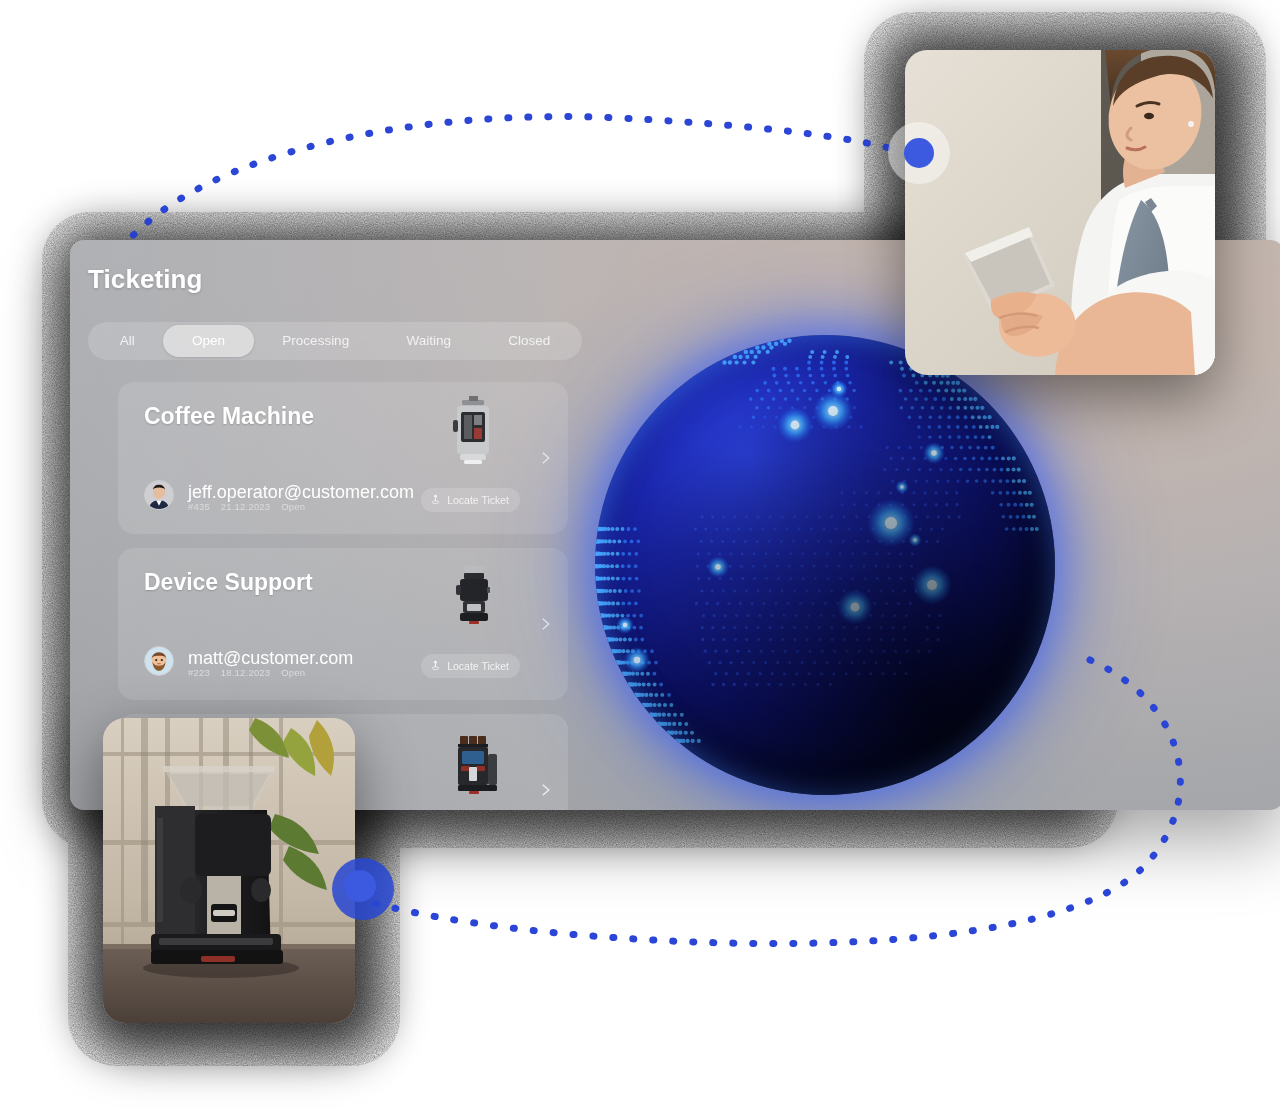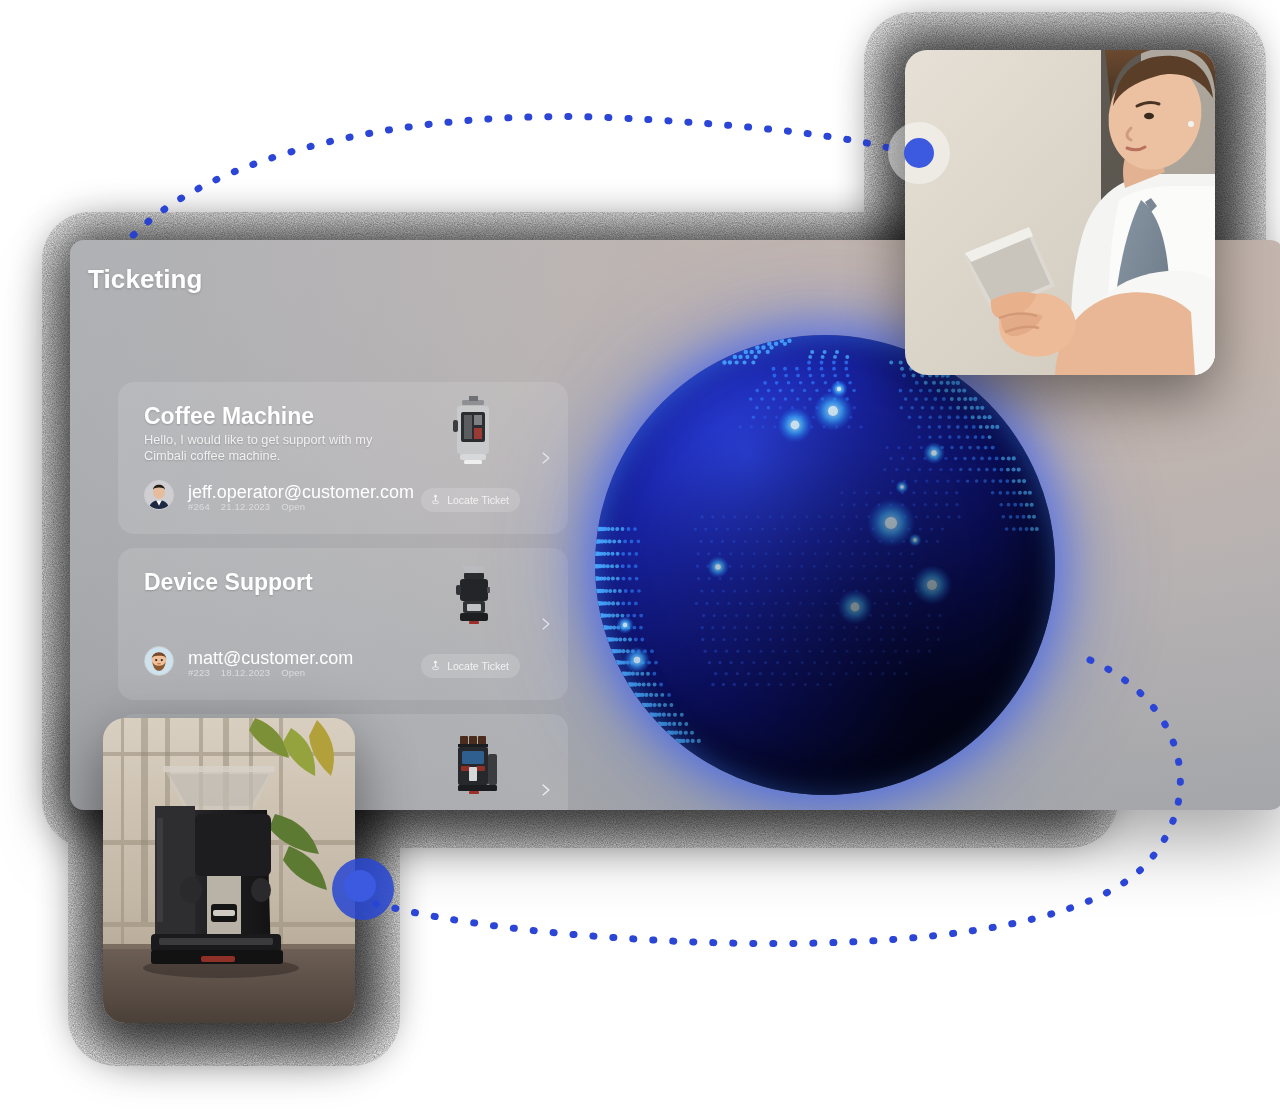--- a/index.html
+++ b/index.html
@@ -253,39 +253,45 @@
 
     <button class="mic-button">
       <span>
         <svg viewBox="0 0 24 24">
           <path d="M12 14a3 3 0 0 0 3-3V5a3 3 0 0 0-6 0v6a3 3 0 0 0 3 3z"></path>
           <path d="M17.3 11a.9.9 0 0 0-1.8 0 3.5 3.5 0 0 1-7 0 .9.9 0 0 0-1.8 0 5.3 5.3 0 0 0 4.4 5.2V19h-2a.9.9 0 0 0 0 1.8h5.8a.9.9 0 0 0 0-1.8h-2v-2.8A5.3 5.3 0 0 0 17.3 11z"></path>
         </svg>
       </span>
     </button>
 
+    <div class="tabbar">
+      <div class="tab">All</div>
+      <div class="tab active">Open</div>
+      <div class="tab">Processing</div>
+      <div class="tab">Waiting</div>
+      <div class="tab">Closed</div>
+    </div>
 
     <div class="ticket-list">
 
       <div class="ticket-card">
         <div class="tc-title">Coffee Machine</div>
-        <div class="tc-desc">Hello, I would like to get support with my Cimbali coffee machine.</div>
 
         <div class="tc-avatar">
           <svg viewBox="0 0 60 60" width="100%" height="100%">
             <rect width="60" height="60" fill="#cfcfd3"></rect>
             <circle cx="30" cy="25" r="13" fill="#e6bd9c"></circle>
             <path d="M17 20c0-8 6-12 13-12s13 4 13 12c0-4-5-6-13-6s-13 2-13 6z" fill="#231a14"></path>
             <path d="M8 60c2-13 10-19 22-19s20 6 22 19z" fill="#1e2a44"></path>
             <path d="M24 41h12l-6 12z" fill="#ffffff"></path>
           </svg>
         </div>
         <div class="tc-email">jeff.operator@customer.com</div>
         <div class="tc-meta">
-          <span>#264</span>
+          <span>#435</span>
           <span>21.12.2023</span>
           <span>Open</span>
         </div>
 
         <div class="tc-thumb">
           <svg viewBox="0 0 76 72" width="100%" height="100%">
             <rect x="26" y="4" width="22" height="5" rx="1.5" fill="#8e9094"></rect>
             <rect x="33" y="0" width="9" height="5" fill="#6e7074"></rect>
             <rect x="21" y="10" width="32" height="48" rx="3" fill="#c9cacc"></rect>
             <rect x="25" y="16" width="24" height="30" rx="2" fill="#2b2d31"></rect>

